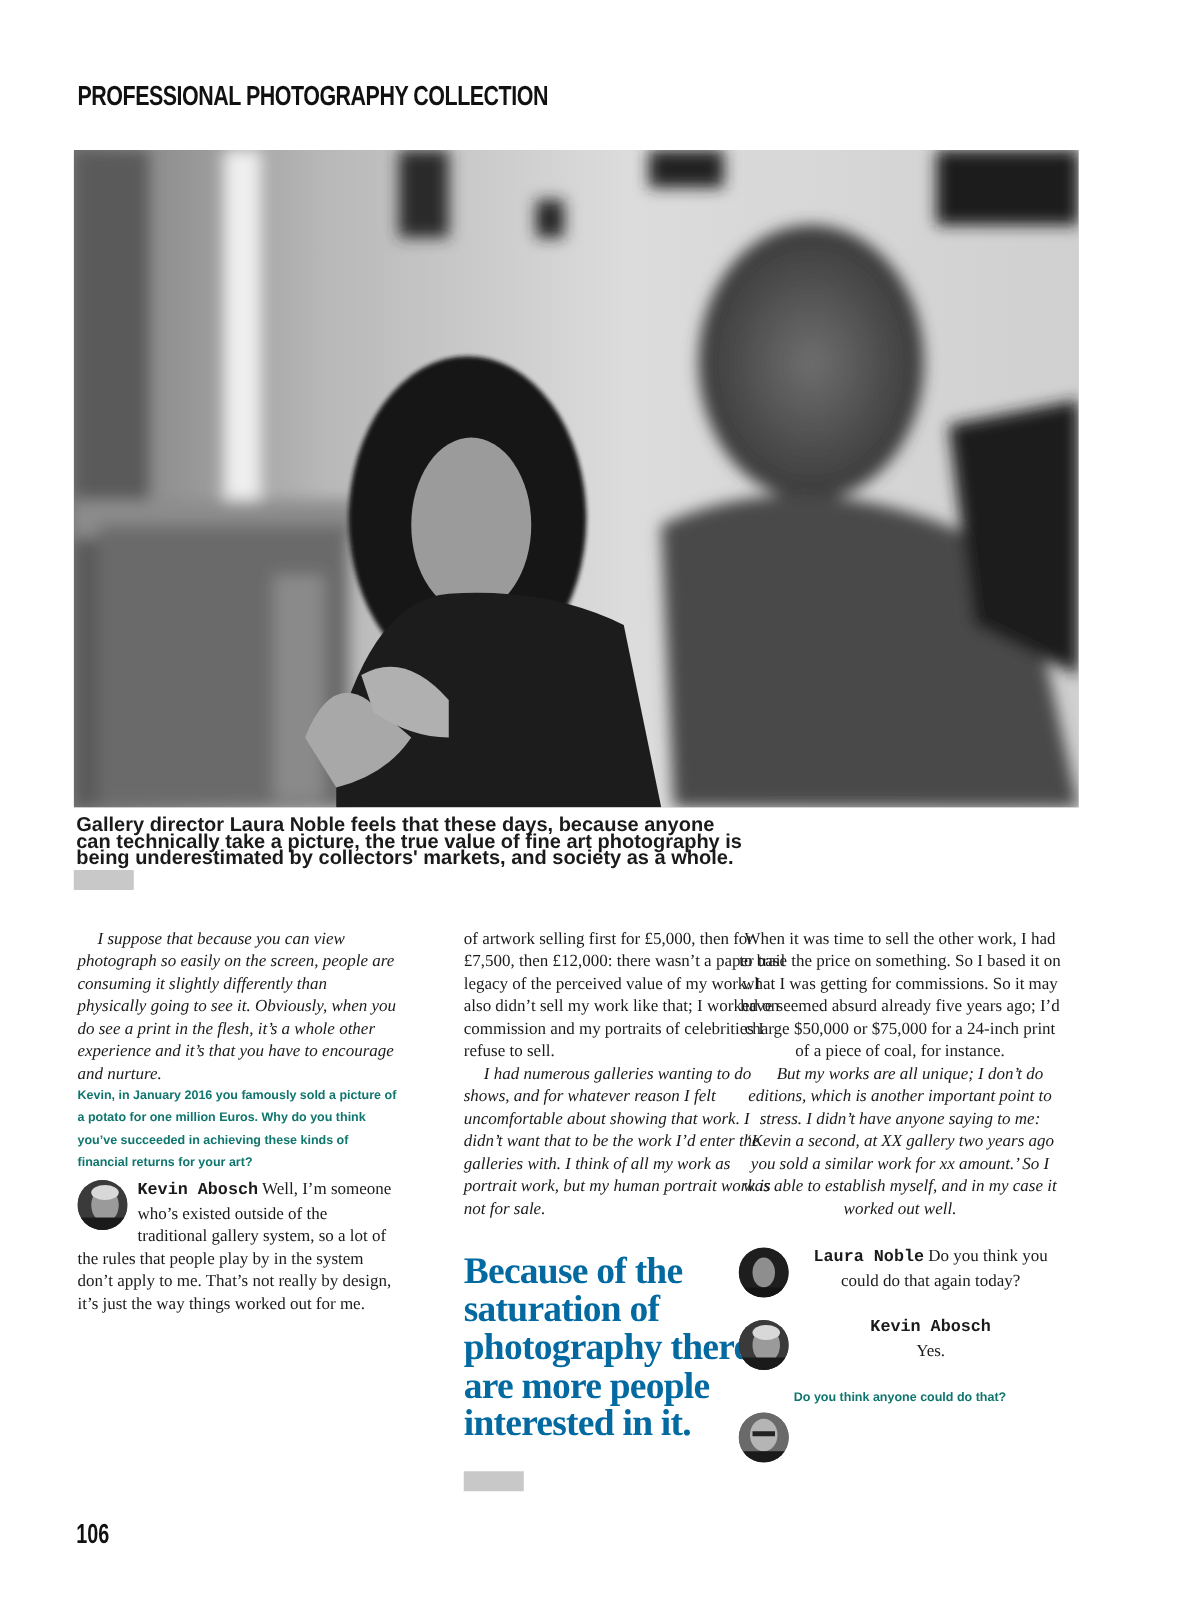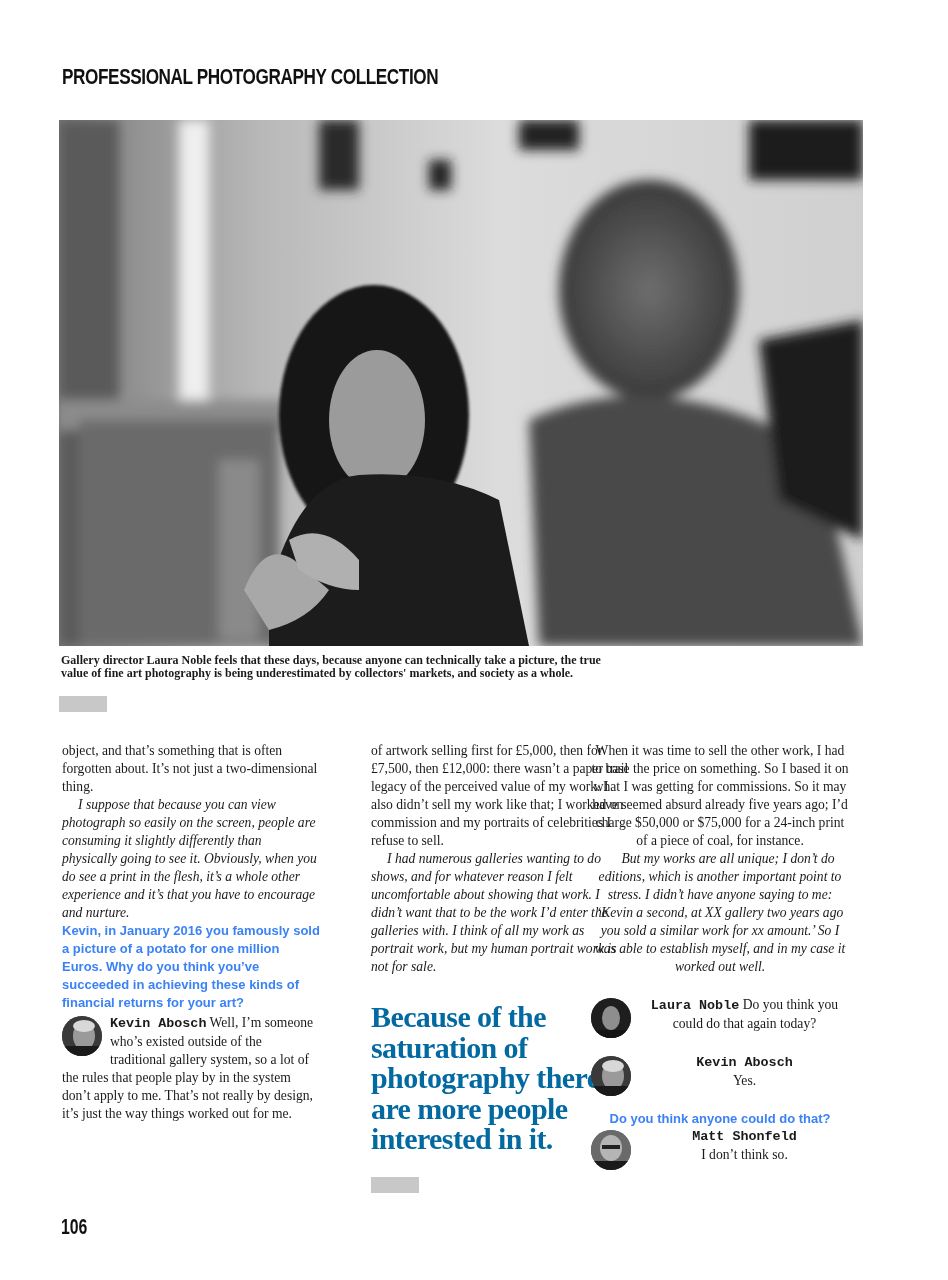--- a/index.html
+++ b/index.html
@@ -10,33 +10,33 @@
     font-size: 22px; letter-spacing: -0.5px; transform: scaleX(0.78); transform-origin: left center;
     color: #111; white-space: nowrap;
   }
   .photo {
     position: absolute; left: 59px; top: 120px; width: 804px; height: 526px;
     overflow: hidden; background: #cfcfcf;
   }
   .photo svg { display: block; width: 100%; height: 100%; }
   .caption {
     position: absolute; left: 61px; top: 654px; width: 540px;
-    font-family: Liberation Serif, serif; font-weight: bold; font-size: 12px; line-height: 13px;
+    font-family: Liberation Sans, sans-serif; font-weight: bold; font-size: 16px; line-height: 13px;
     color: #1a1a1a;
   }
   .grey-bar { position: absolute; background: #c8c8c8; }
   .col {
     position: absolute; top: 742px; width: 258px;
     font-family: "Liberation Serif", serif; font-size: 13.6px; line-height: 18px; color: #1a1a1a;
   }
   .col p { margin: 0; }
   .col p.indent { text-indent: 16px; font-style: italic; }
   .question {
-    font-family: "Liberation Sans", sans-serif; font-weight: bold; font-size: 13px; line-height: 18px;
-    color: #3b82f6; margin: 17px 0 0 0;
+    font-family: "Liberation Sans", sans-serif; font-weight: bold; font-size: 10px; line-height: 18px;
+    color: #0f766e; margin: 17px 0 0 0;
   }
   .speaker {
     font-family: Liberation Mono, monospace; font-weight: bold; font-size: 13.4px;
   }
   .avatar {
     width: 40px; height: 40px; border-radius: 50%; overflow: hidden; background: #555;
   }
   .avatar svg { display:block; width:100%; height:100%; }
   .float-avatar { float: left; margin: 2px 8px 0 0; }
   .pullquote {
@@ -100,21 +100,20 @@
       <path d="M700 220 L804 200 L804 420 L720 380 Z" fill="#1f1f1f"></path>
     </g>
   </svg>
 </div>
 
 <div class="caption">Gallery director Laura Noble feels that these days, because anyone can technically take a picture, the true value of fine art photography is being underestimated by collectors' markets, and society as a whole.</div>
 
 <div class="grey-bar" style="left:59px; top:696px; width:48px; height:16px;"></div>
 
 <div class="col" style="left:62px;">
-  <p>object, and that’s something that is often forgotten about. It’s not just a two-dimensional thing.</p>
   <p class="indent">I suppose that because you can view photograph so easily on the screen, people are consuming it slightly differently than physically going to see it. Obviously, when you do see a print in the flesh, it’s a whole other experience and it’s that you have to encourage and nurture.</p>
   <p class="question">Kevin, in January 2016 you famously sold a picture of a potato for one million Euros. Why do you think you’ve succeeded in achieving these kinds of financial returns for your art?</p>
   <p style="margin-top:2px;">
     <span class="avatar float-avatar" style="display:block;">
       <svg viewBox="0 0 40 40">
           <rect width="40" height="40" fill="#3a3a3a"></rect>
           <ellipse cx="22" cy="20" rx="11" ry="14" fill="#9a9a9a"></ellipse>
           <ellipse cx="22" cy="10" rx="11" ry="6" fill="#d8d8d8"></ellipse>
           <rect x="0" y="30" width="40" height="10" fill="#1a1a1a"></rect>
         </svg>
@@ -166,20 +165,16 @@
 
   <div class="dialog" style="margin-top:0;">
     <div class="avatar">
       <svg viewBox="0 0 40 40">
           <rect width="40" height="40" fill="#6a6a6a"></rect>
           <ellipse cx="20" cy="18" rx="11" ry="13" fill="#b5b5b5"></ellipse>
           <rect x="11" y="15" width="18" height="4" fill="#222"></rect>
           <rect x="0" y="31" width="40" height="9" fill="#1a1a1a"></rect>
         </svg>
     </div>
-    <div class="text">
-      <div class="speaker">Matt Shonfeld</div>
-      <div>I don’t think so.</div>
-    </div>
   </div>
 </div>
 
 <div class="page-number">106</div>
 
 </body></html>

